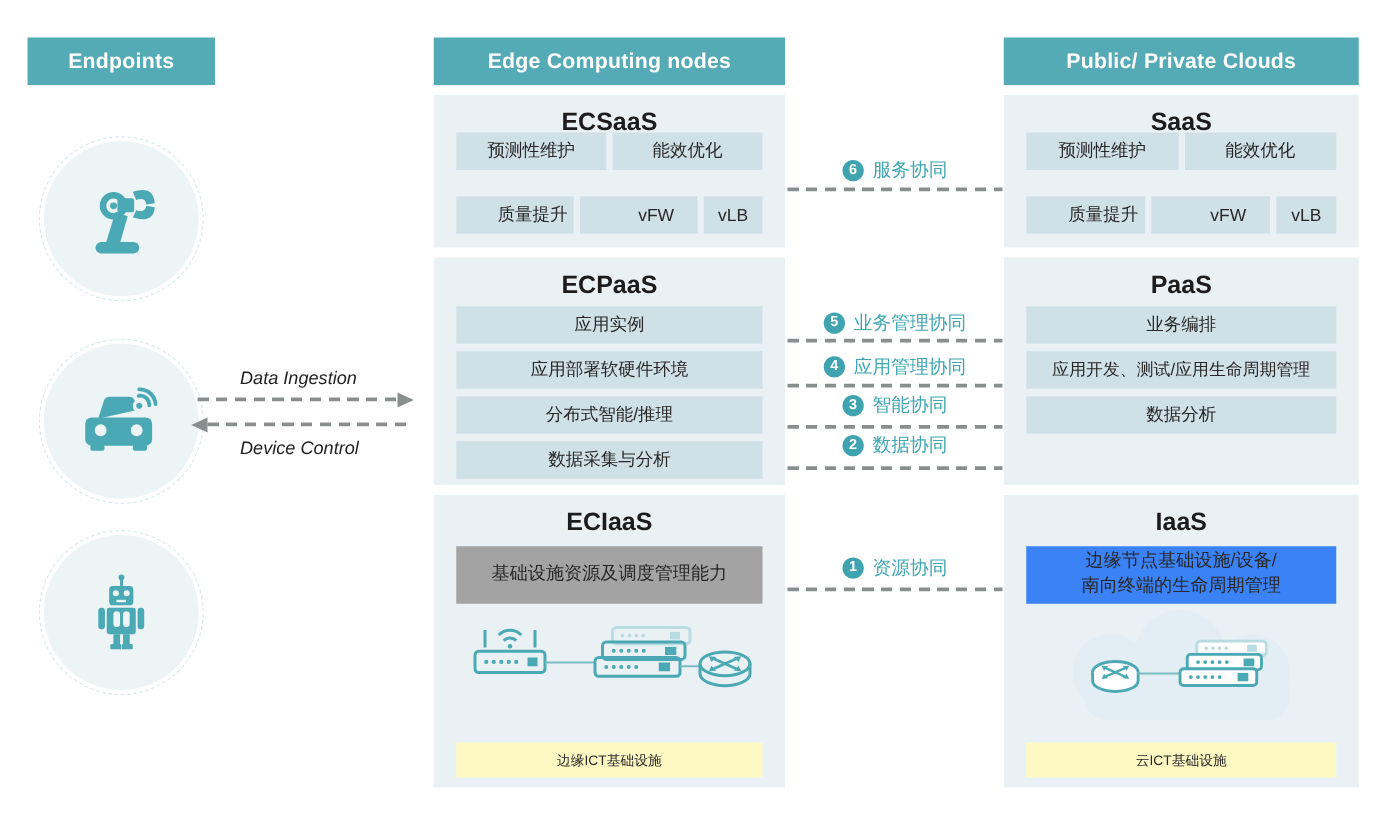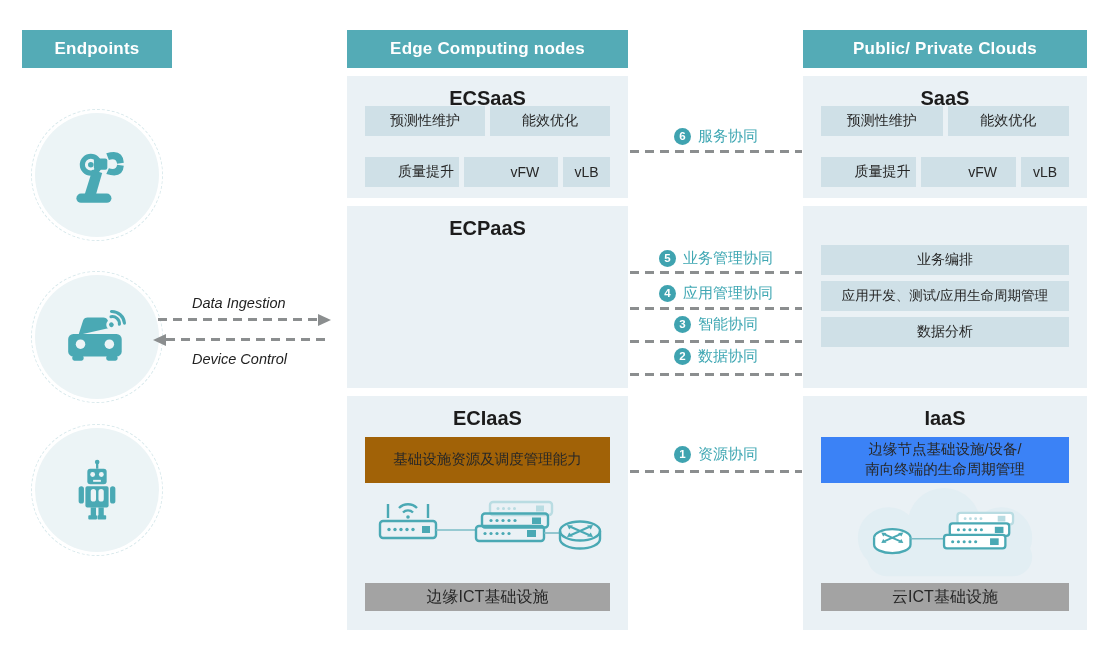--- a/index.html
+++ b/index.html
@@ -28,24 +28,24 @@
   .row1{top:30px;height:30px;}
   .row2{top:81px;height:30px;}
   .box{background:#cfe0e7;color:#272727;font-size:14px;display:flex;
     align-items:center;justify-content:center;flex:1 1 0;white-space:nowrap;}
   .w14{flex:1.4 1 0;padding-left:28px;}
   .stack{position:absolute;top:39px;left:18px;right:18px;display:flex;flex-direction:column;gap:6px;}
   .stack .box{height:30px;flex:none;}
   .cap-box{position:absolute;top:41px;left:18px;right:18px;height:46px;
     display:flex;flex-direction:column;align-items:center;justify-content:center;
     font-size:14.5px;color:#272727;line-height:1.35;}
-  .cap-light{background:#a16207;}
+  .cap-light{background:#a3a3a3;}
   .cap-dark{background:#3b82f6;}
-  .infra-box{position:absolute;top:187px;left:18px;right:18px;height:28px;
-    background:#a3a3a3;color:#272727;font-size:16px;display:flex;align-items:center;justify-content:center;}
+  .infra-box{position:absolute;top:198px;left:18px;right:18px;height:28px;
+    background:#fef9c3;color:#272727;font-size:11px;display:flex;align-items:center;justify-content:center;}
   .icon-zone{position:absolute;left:0;right:0;display:flex;justify-content:center;}
   
   .connectors{position:absolute;left:630px;width:172px;top:0;height:656px;}
   .conn-label{position:absolute;left:0;right:0;height:20px;display:flex;
     align-items:center;justify-content:center;gap:7px;color:#3fa7b3;font-size:15px;}
   .badge{width:17px;height:17px;border-radius:50%;background:#3fa3b0;color:#fff;
     font-size:11.5px;font-weight:bold;display:flex;align-items:center;justify-content:center;flex:none;}
   .dash{position:absolute;left:0;right:0;height:3px;
     background:repeating-linear-gradient(90deg,#8b8e8f 0 9px,transparent 9px 15px);}
   
@@ -133,20 +133,26 @@
     </div>
     <div class="row row2">
       <div class="box w14">质量提升</div>
       <div class="box w14">vFW</div>
       <div class="box">vLB</div>
     </div>
   </div>
 
   <div class="panel edge-col p-mid">
     <div class="panel-title">ECPaaS</div>
+    <div class="stack">
+      <div class="box">应用实例</div>
+      <div class="box">应用部署软硬件环境</div>
+      <div class="box">分布式智能/推理</div>
+      <div class="box">数据采集与分析</div>
+    </div>
   </div>
 
   <div class="panel edge-col p-bot">
     <div class="panel-title">ECIaaS</div>
     <div class="cap-box cap-light">
       <span>基础设施资源及调度管理能力</span>
     </div>
     <div class="icon-zone" style="top:100px;">
       <svg width="232" height="76" viewBox="0 0 232 76" fill="none" stroke="#4aa9b4" stroke-width="2.4">
         <path d="M16 8 V22 M56 8 V22"></path>
@@ -252,20 +258,21 @@
       <div class="box">能效优化</div>
     </div>
     <div class="row row2">
       <div class="box w14">质量提升</div>
       <div class="box w14">vFW</div>
       <div class="box">vLB</div>
     </div>
   </div>
 
   <div class="panel cloud-col p-mid">
+    <div class="panel-title">PaaS</div>
     <div class="stack">
       <div class="box">业务编排</div>
       <div class="box" style="font-size:13.5px;">应用开发、测试/应用生命周期管理</div>
       <div class="box">数据分析</div>
     </div>
   </div>
 
   <div class="panel cloud-col p-bot">
     <div class="panel-title">IaaS</div>
     <div class="cap-box cap-dark">

